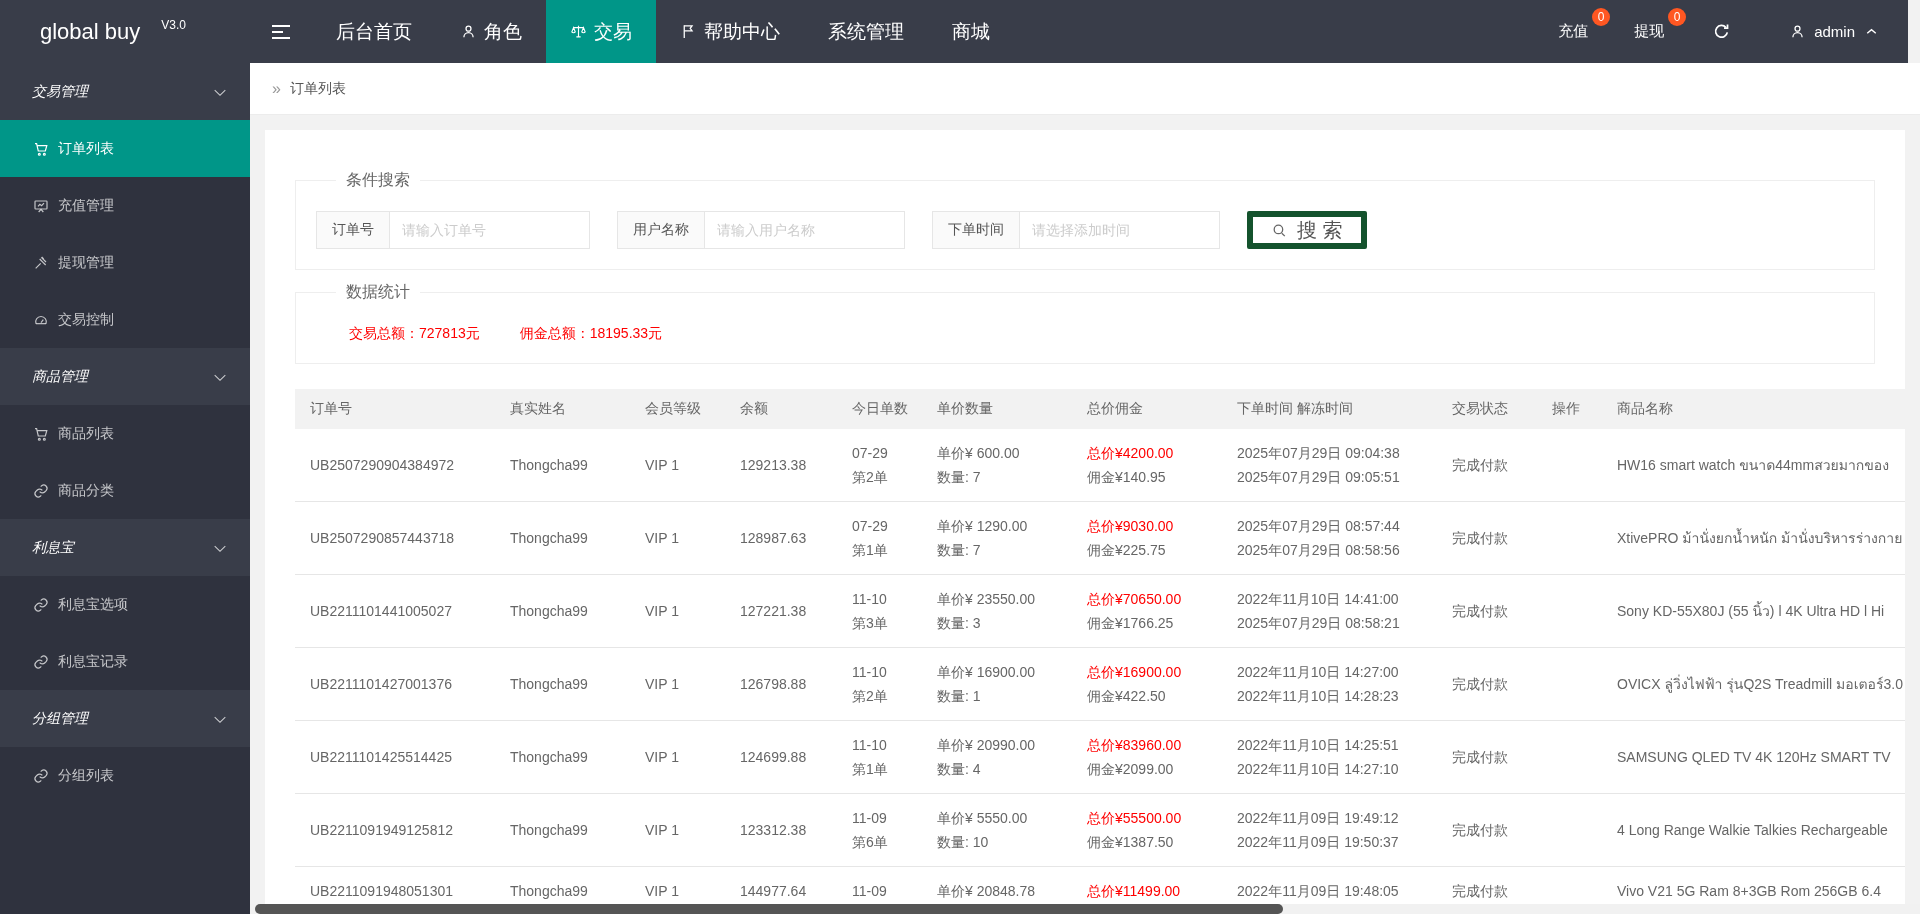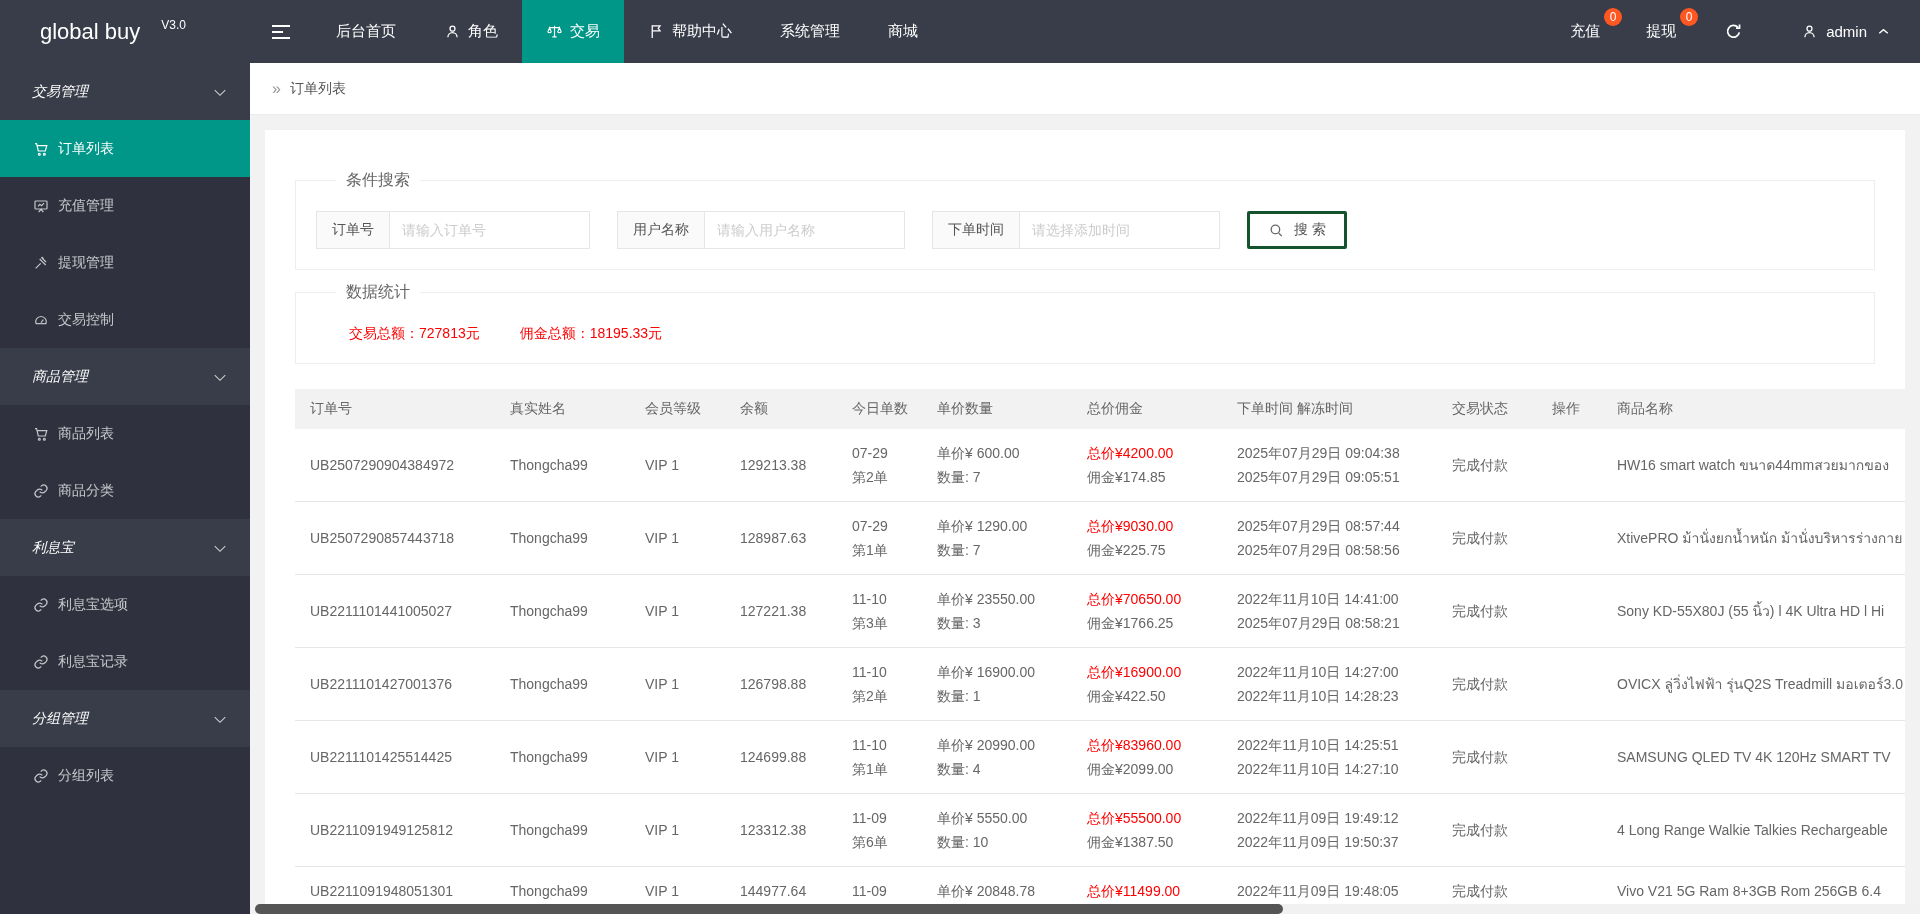--- a/index.html
+++ b/index.html
@@ -1,28 +1,28 @@
 <!DOCTYPE html>
 <html style="--accent: #009688; --badge: #FF5722; --red: #FF0000; --topbar: #393D49; --sidebar: #2F323E;"><head>
 <meta charset="utf-8">
 <style>
   * { margin:0; padding:0; box-sizing:border-box; }
   html,body { width:1920px; height:914px; overflow:hidden; }
   body { position:relative; background:#f2f2f2; font-family:"Liberation Sans","DejaVu Sans",sans-serif; color:#666; }
   svg { display:block; }
 
   
-  .topbar { position:absolute; top:0; left:0; right:0; height:63px; background:var(--topbar,#393D49); display:flex; align-items:stretch; z-index:20; }
+  .topbar { position:absolute; top:0; left:0; right:12px; height:63px; background:var(--topbar,#393D49); display:flex; align-items:stretch; z-index:20; }
   .logo { width:250px; display:flex; align-items:center; padding-left:40px; color:#fff; font-size:22px; white-space:nowrap; }
   .logo .ver { font-size:12px; margin-left:21px; transform:translateY(-7px); }
   .nav-toggle { width:62px; display:flex; flex-direction:column; justify-content:center; gap:4px; padding-left:22px; cursor:pointer; }
   .nav-toggle i { display:block; width:18px; height:2px; background:#fff; }
   .nav-toggle i.mid { width:11px; }
   .topnav { display:flex; align-items:stretch; }
-  .nav-item { display:flex; align-items:center; gap:7px; padding:0 24px; color:#fff; font-size:15px; cursor:pointer; white-space:nowrap; }
+  .nav-item { display:flex; align-items:center; gap:7px; padding:0 24px; color:#fff; font-size:19px; cursor:pointer; white-space:nowrap; }
   .nav-item svg { width:17px; height:17px; }
   .nav-item.active { background:var(--accent,#009688); }
   .topbar-right { margin-left:auto; display:flex; align-items:stretch; }
   .top-link { position:relative; display:flex; align-items:center; padding:0 14px; margin-right:18px; color:#fff; font-size:15px; cursor:pointer; }
   .badge { position:absolute; top:8px; right:-8px; min-width:18px; height:18px; line-height:18px; padding:0 5px; border-radius:9px; background:var(--badge,#FF5722); color:#fff; font-size:12px; text-align:center; }
   .refresh-btn { display:flex; align-items:center; padding:0 16px; margin-right:14px; cursor:pointer; }
   .refresh-btn svg { width:19px; height:19px; }
   .user-menu { display:flex; align-items:center; gap:8px; padding:0 28px; color:#fff; font-size:15px; cursor:pointer;text-align:center; }
   .user-menu svg { width:17px; height:17px; }
 
@@ -43,21 +43,21 @@
   .card { background:#fff; height:100%; padding:40px 30px 0; overflow:hidden; }
 
   fieldset.lay-field { border:1px solid #eee; padding:10px 20px 20px; }
   fieldset.lay-field legend { margin-left:20px; padding:0 10px; font-size:16px; color:#666; }
 
   .search-row { display:flex; align-items:center; padding-top:10px; }
   .input-group { display:flex; margin-right:27px; }
   .ig-label { height:38px; display:flex; align-items:center; padding:0 15px; background:#FAFAFA; border:1px solid #e6e6e6; color:#555; font-size:14px; }
   .ig-input { width:200px; height:38px; border:1px solid #e6e6e6; border-left:0; padding:5px 12px; font-size:14px; color:#555; outline:none; background:#fff; }
   .ig-input::placeholder { color:#ccc; }
-  .search-btn { display:inline-flex; align-items:center; gap:9px; height:38px; padding:0 18px; background:#fff; border:3px solid #14532d; border-radius:2px; font-size:14px; color:#555; cursor:pointer; }
+  .search-btn { display:inline-flex; align-items:center; gap:9px; height:38px; padding:0 18px; background:#fff; border:6px solid #14532d; border-radius:2px; font-size:20px; color:#555; cursor:pointer; }
   .search-btn svg { width:17px; height:17px; }
 
   .stats-field { margin-top:12px; padding-bottom:16px; }
   .stats-row { display:flex; gap:40px; padding-top:12px; font-size:14px; color:var(--red,#FF0000);margin-left:33px; }
 
   .table-wrap { margin:25px -30px 0 0; overflow:hidden; }
   table { border-collapse:collapse; table-layout:fixed; width:2150px; font-size:14px; color:#666; }
   thead th { background:#f2f2f2; height:40px; font-weight:400; text-align:left; padding:0 15px; white-space:nowrap; color:#666; }
   tbody td { padding:12px 15px; border-bottom:1px solid #e6e6e6; vertical-align:middle; line-height:24px; white-space:nowrap; overflow:hidden; }
   td .red { color:var(--red,#FF0000); }
@@ -337,21 +337,21 @@
                 <td>
                   <div>07-29</div>
                   <div>第2单</div>
                 </td>
                 <td>
                   <div>单价¥ 600.00</div>
                   <div>数量: 7</div>
                 </td>
                 <td>
                   <div class="red">总价¥4200.00</div>
-                  <div>佣金¥174.85</div>
+                  <div>佣金¥140.95</div>
                 </td>
                 <td>
                   <div>2025年07月29日 09:04:38</div>
                   <div>2025年07月29日 09:05:51</div>
                 </td>
                 <td>完成付款</td>
                 <td></td>
                 <td>HW16 smart watch ขนาด44mmสวยมากของ</td>
               </tr>
 

